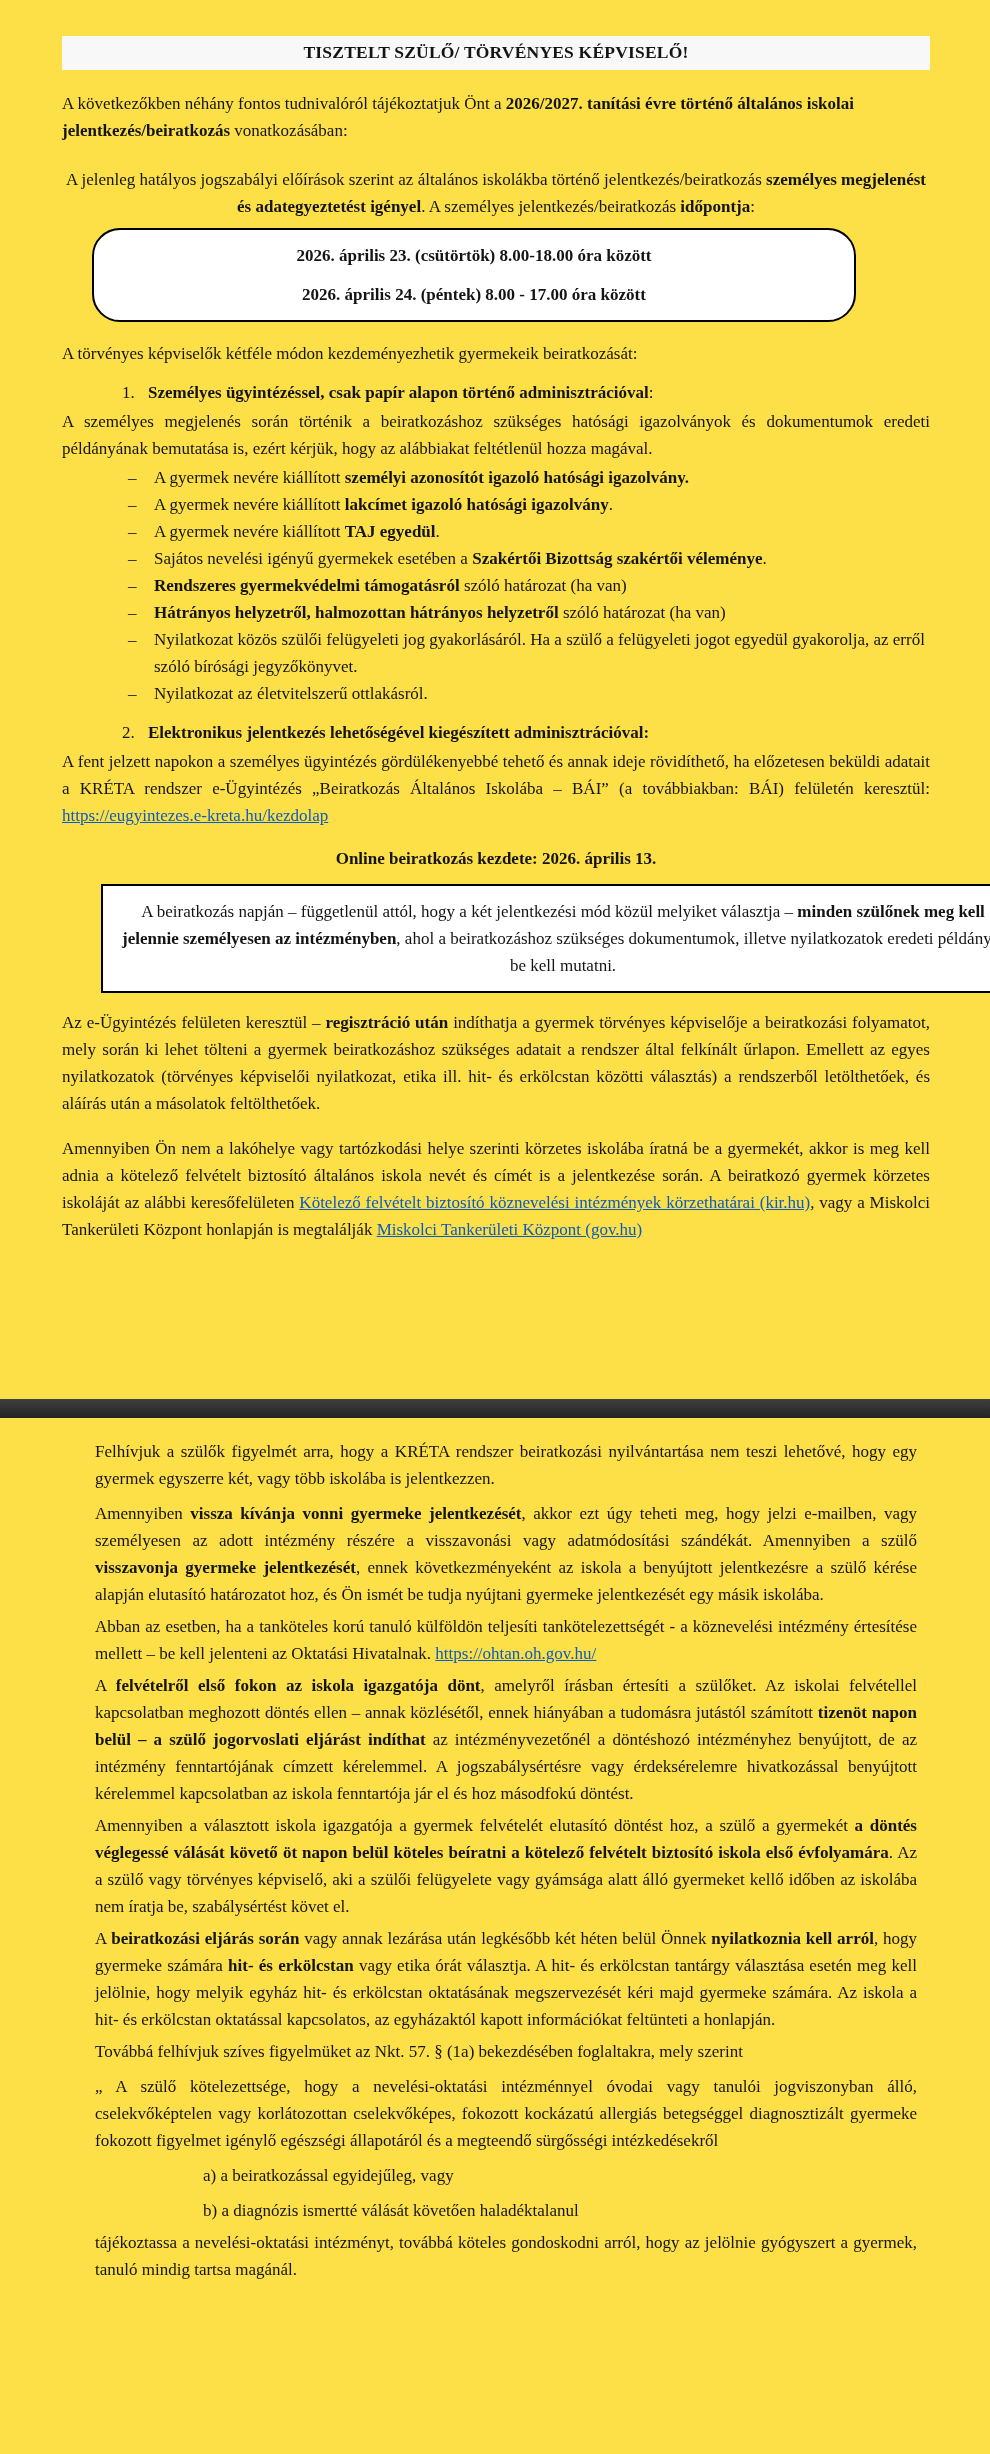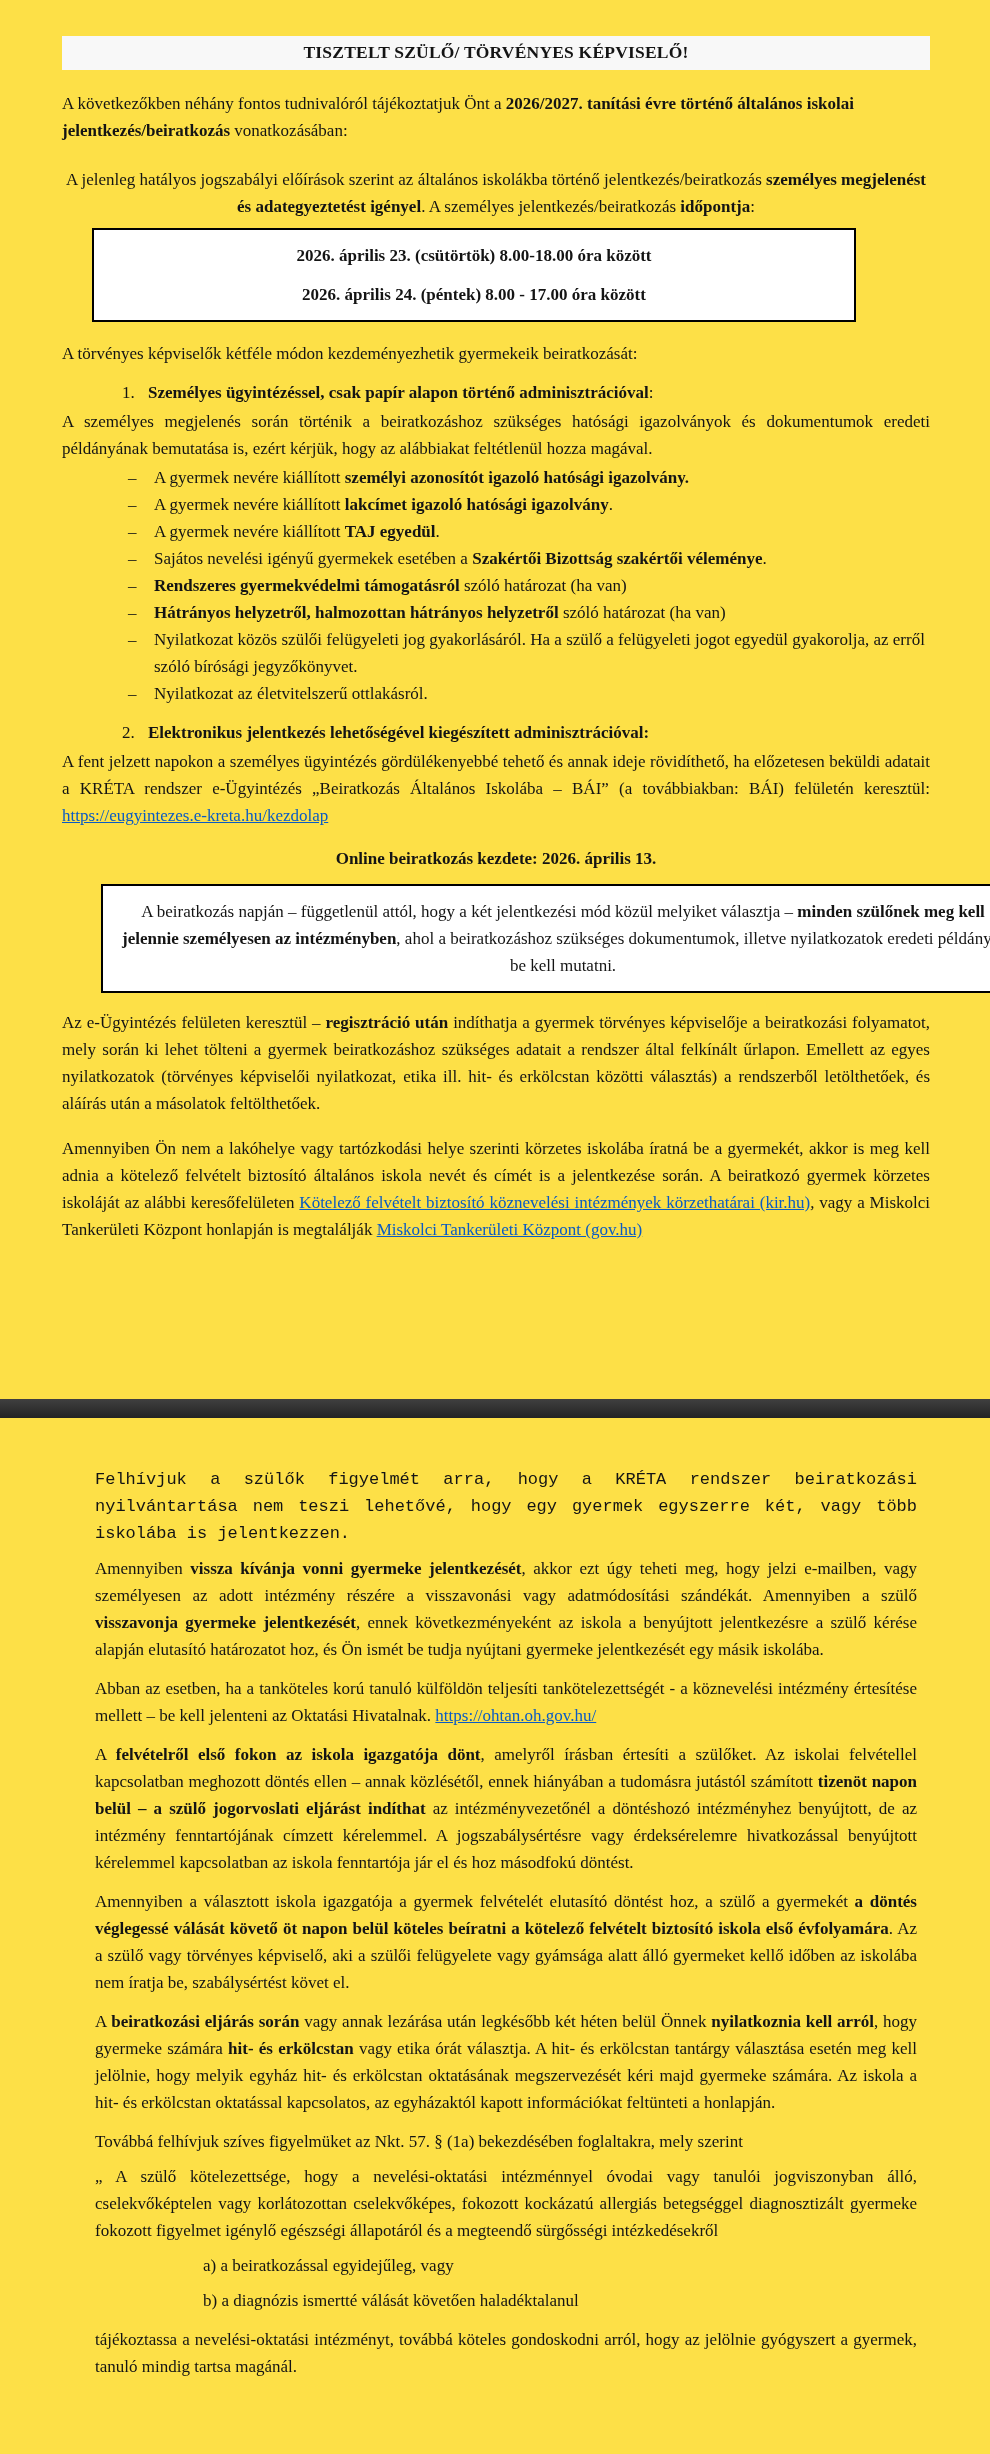--- a/index.html
+++ b/index.html
@@ -46,36 +46,36 @@
     text-decoration:underline;
     cursor:pointer;
   }
   .box{
     border:2px solid #000;
     background:#fff;
   }
   .box1{
     margin-top:8px;margin-left:30px;
     width:764px;padding:12px 16px;
-    text-align:center;font-weight:bold;
+    text-align:center;font-weight:bold;border-radius:28px;
   }
   .box1 .box-line + .box-line{margin-top:12px;}
   .box2{
     margin-top:12px;margin-left:39px;
     width:924px;padding:12px 16px;
     text-align:center;
   }
   .numbered{padding-left:60px;margin-top:12px;}
   .numbered .num{display:inline-block;min-width:26px;}
   .doc-list{margin-top:2px;}
   .doc-li{position:relative;padding-left:92px;}
   .doc-li .marker{position:absolute;left:66px;top:0;}
   .letter-item{padding-left:108px;}
-  .p2-first{margin-top:48px;font-family:Liberation Mono, monospace;}
-  .m12{margin-top:12px;}
+  .p2-first{margin-top:20px;}
+  .m12{margin-top:5px;}
   .m0{margin-top:8px;}
 </style>
 </head>
 <body>
 
 <div class="page page1">
 
   <div class="doc-title">TISZTELT SZÜLŐ/ TÖRVÉNYES KÉPVISELŐ!</div>
 
   <div class="para m-intro"><span>A következőkben néhány fontos tudnivalóról tájékoztatjuk Önt a </span><span class="b">2026/2027. tanítási évre történő általános iskolai jelentkezés/beiratkozás</span><span> vonatkozásában:</span></div>

